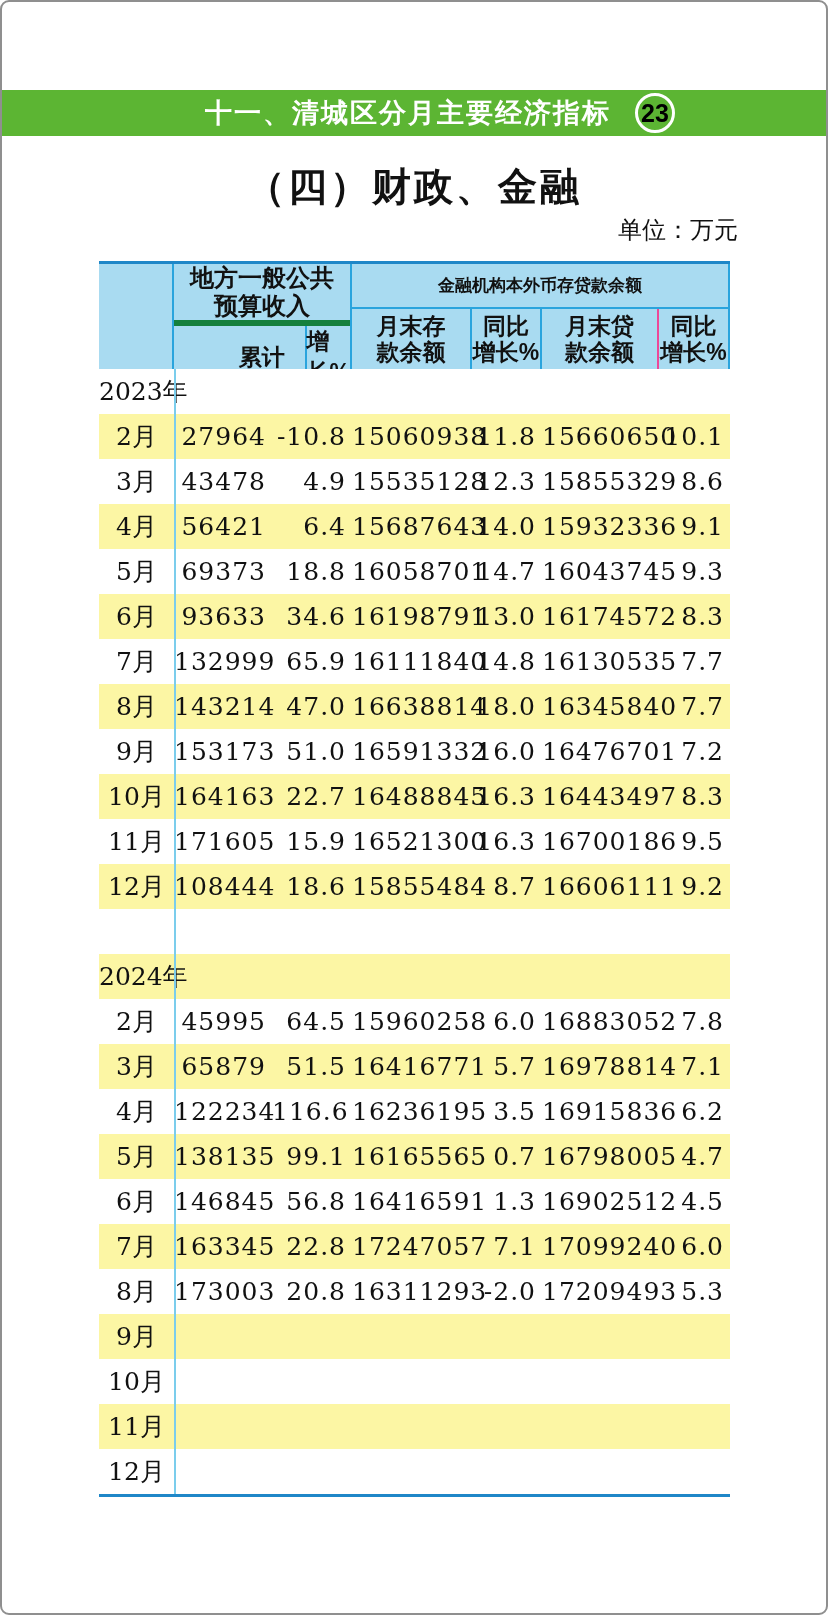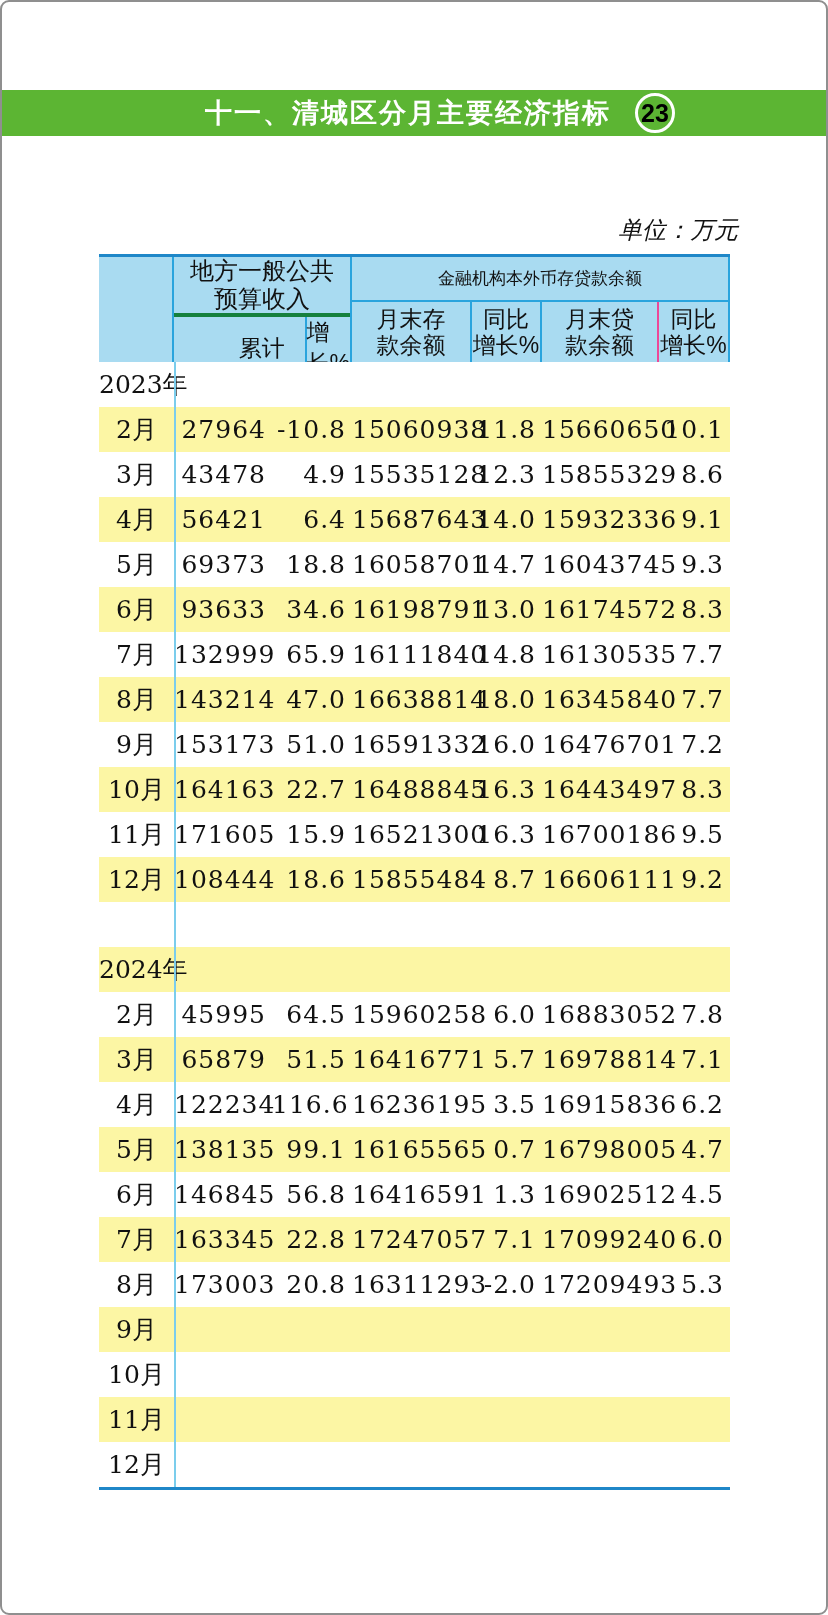--- a/index.html
+++ b/index.html
@@ -41,43 +41,42 @@
     text-align:center;
     font-size:39px; font-weight:bold; color:#111;
     letter-spacing:3px;
   }
 
   
   .unit-label {
     position:absolute; top:212px; right:88px;
     font-size:24px; color:#111;
     font-family:"DejaVu Serif", "Liberation Serif", serif;
-    font-style:italic;
   }
 
   
   .ftable {
     position:absolute; left:97px; top:252px; width:631px;
     border-bottom:3px solid #1f87c8;
   }
 
   .thead {
     display:flex; height:108px;
     background:#a9dbf1;
     border-top:3px solid #1f87c8;
-    color:#111; font-weight:normal;
+    color:#111; font-weight:bold;margin-top:7px;
   }
   .h-month { width:75px; border-right:2px solid #2aa4dd; }
   .h-g1 { width:178px; border-right:2px solid #2aa4dd; display:flex; flex-direction:column; }
   .h-g1-top {
     height:63px; display:flex; flex-direction:column;
     align-items:center; justify-content:center;
     font-size:24px; line-height:28px;
   }
-  .h-g1-sub { flex:1; display:flex; border-top:4px solid #15803d;padding-left:45px; }
+  .h-g1-sub { flex:1; display:flex; border-top:6px solid #15803d;padding-left:45px; }
   .h-g1-sub .sc { display:flex; align-items:center; justify-content:center; font-size:23px; }
   .h-g1-sub .sc1 { width:98px; border-right:2px solid #2aa4dd; }
   .h-g1-sub .sc2 { flex:1; }
   .h-g2 { flex:1; display:flex; flex-direction:column; border-right:2px solid #2aa4dd; }
   .h-g2-top {
     height:43px; display:flex; align-items:center; justify-content:center;
     font-size:17px;
   }
   .h-g2-sub { flex:1; display:flex; border-top:2px solid #2aa4dd; }
   .h-g2-sub .sc {
@@ -115,20 +114,21 @@
 </head>
 <body>
 
 <div class="page">
 
   <div class="green-bar">
     <span class="green-bar-title">十一、清城区分月主要经济指标</span>
     <span class="page-badge">23</span>
   </div>
 
+  <div class="section-title">（四）财政、金融</div>
 
   <div class="unit-label">单位：万元</div>
 
   <div class="ftable">
 
     <div class="thead">
       <div class="h-month"></div>
 
       <div class="h-g1">
         <div class="h-g1-top">

